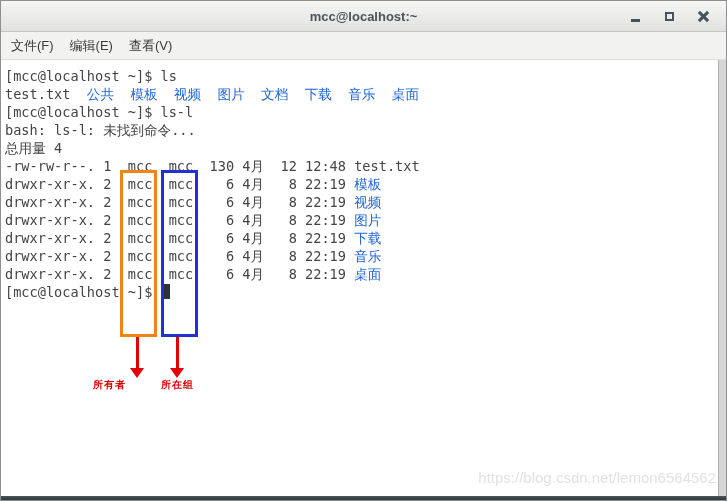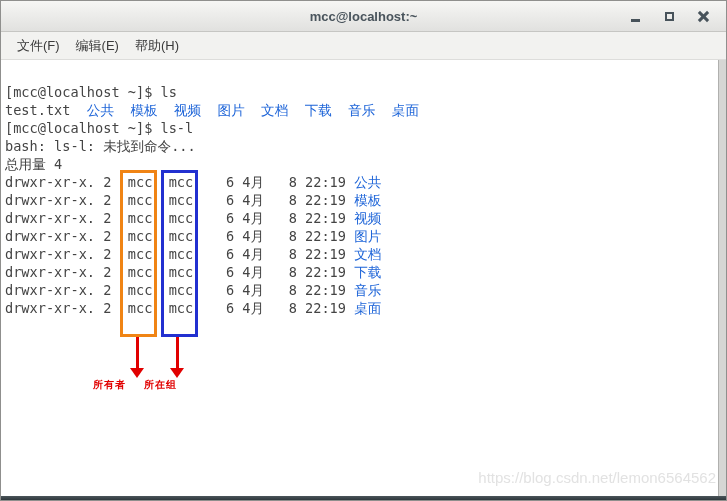--- a/index.html
+++ b/index.html
@@ -46,36 +46,36 @@
     content:"";position:absolute;left:-1px;top:4px;width:13px;height:3px;background:#47525a;
   }
   .xmark::before{transform:rotate(45deg);}
   .xmark::after{transform:rotate(-45deg);}
   
   .menubar{
     height:28px;flex:0 0 28px;
     background:#f2f2f0;
     border-bottom:1px solid #dddddb;
     display:flex;align-items:center;
-    padding-left:8px;
+    padding-left:2px;
   }
   .menu-item{
     font-size:13px;color:#3a3a3a;
     padding:4px 8px;
     cursor:default;
   }
   
   .terminal{
     position:relative;flex:1 1 auto;
     background:#ffffff;
     overflow:hidden;
   }
   .term-output{
     position:absolute;left:0;top:0;right:8px;bottom:0;
-    padding:23px 0 0 4px;
+    padding:7px 0 0 4px;
     font-family:"DejaVu Sans Mono",monospace;
     font-size:13.6px;
     color:var(--term-text);
   }
   .tline{white-space:pre;height:18px;line-height:18px;}
   .seg-plain{color:var(--term-text);}
   .seg-dir{color:var(--dir-color);}
   .seg-cursor{
     display:inline-block;width:9px;height:15px;
     background:#2e3436;vertical-align:-2px;
@@ -98,21 +98,21 @@
   .head-owner{left:129px;}
   .shaft-group{left:175px;}
   .head-group{left:169px;}
   .ann-label{
     position:absolute;top:318px;
     font-family:"Liberation Sans",sans-serif;
     font-size:10px;font-weight:bold;color:var(--ann-red);
     letter-spacing:1px;white-space:nowrap;
   }
   .label-owner{left:92px;}
-  .label-group{left:143px;}
+  .label-group{left:160px;}
   .watermark{
     position:absolute;right:10px;bottom:10px;
     font-size:15px;color:#e2e2e2;
     font-family:"Liberation Sans",sans-serif;
     pointer-events:none;
   }
   
   .bottombar{
     flex:0 0 4px;height:4px;
     background:linear-gradient(#4b555a,#2f383c);
@@ -134,38 +134,38 @@
         </span>
       <span class="ctrl">
           <span class="xmark"></span>
         </span>
     </div>
   </div>
 
   <div class="menubar">
     <span class="menu-item">文件(F)</span>
     <span class="menu-item">编辑(E)</span>
-    <span class="menu-item">帮助(H)</span>
+    <span class="menu-item">查看(V)</span>
   </div>
 
   <div class="terminal">
     <div class="term-output">
         <div class="tline"><span class="seg-plain">[mcc@localhost ~]$ ls</span></div>
         <div class="tline"><span class="seg-plain">test.txt  </span><span class="seg-dir">公共</span><span class="seg-plain">  </span><span class="seg-dir">模板</span><span class="seg-plain">  </span><span class="seg-dir">视频</span><span class="seg-plain">  </span><span class="seg-dir">图片</span><span class="seg-plain">  </span><span class="seg-dir">文档</span><span class="seg-plain">  </span><span class="seg-dir">下载</span><span class="seg-plain">  </span><span class="seg-dir">音乐</span><span class="seg-plain">  </span><span class="seg-dir">桌面</span></div>
         <div class="tline"><span class="seg-plain">[mcc@localhost ~]$ ls-l</span></div>
         <div class="tline"><span class="seg-plain">bash: ls-l: 未找到命令...</span></div>
         <div class="tline"><span class="seg-plain">总用量 4</span></div>
-        <div class="tline"><span class="seg-plain">drwxr-xr-x. 2  mcc  mcc    6 4月   8 22:19 </span><span class="seg-dir">公共</span></div>
+        <div class="tline"><span class="seg-plain">-rw-rw-r--. 1  mcc  mcc  130 4月  12 12:48 test.txt</span></div>
         <div class="tline"><span class="seg-plain">drwxr-xr-x. 2  mcc  mcc    6 4月   8 22:19 </span><span class="seg-dir">模板</span></div>
         <div class="tline"><span class="seg-plain">drwxr-xr-x. 2  mcc  mcc    6 4月   8 22:19 </span><span class="seg-dir">视频</span></div>
         <div class="tline"><span class="seg-plain">drwxr-xr-x. 2  mcc  mcc    6 4月   8 22:19 </span><span class="seg-dir">图片</span></div>
-        <div class="tline"><span class="seg-plain">drwxr-xr-x. 2  mcc  mcc    6 4月   8 22:19 </span><span class="seg-dir">文档</span></div>
         <div class="tline"><span class="seg-plain">drwxr-xr-x. 2  mcc  mcc    6 4月   8 22:19 </span><span class="seg-dir">下载</span></div>
         <div class="tline"><span class="seg-plain">drwxr-xr-x. 2  mcc  mcc    6 4月   8 22:19 </span><span class="seg-dir">音乐</span></div>
         <div class="tline"><span class="seg-plain">drwxr-xr-x. 2  mcc  mcc    6 4月   8 22:19 </span><span class="seg-dir">桌面</span></div>
+        <div class="tline"><span class="seg-plain">[mcc@localhost ~]$ </span><span class="seg-cursor"></span></div>
       </div>
 
     <div class="col-box owner-box"></div>
     <div class="col-box group-box"></div>
 
     <div class="arrow-shaft shaft-owner"></div>
     <div class="arrow-head head-owner"></div>
     <div class="arrow-shaft shaft-group"></div>
     <div class="arrow-head head-group"></div>
 

